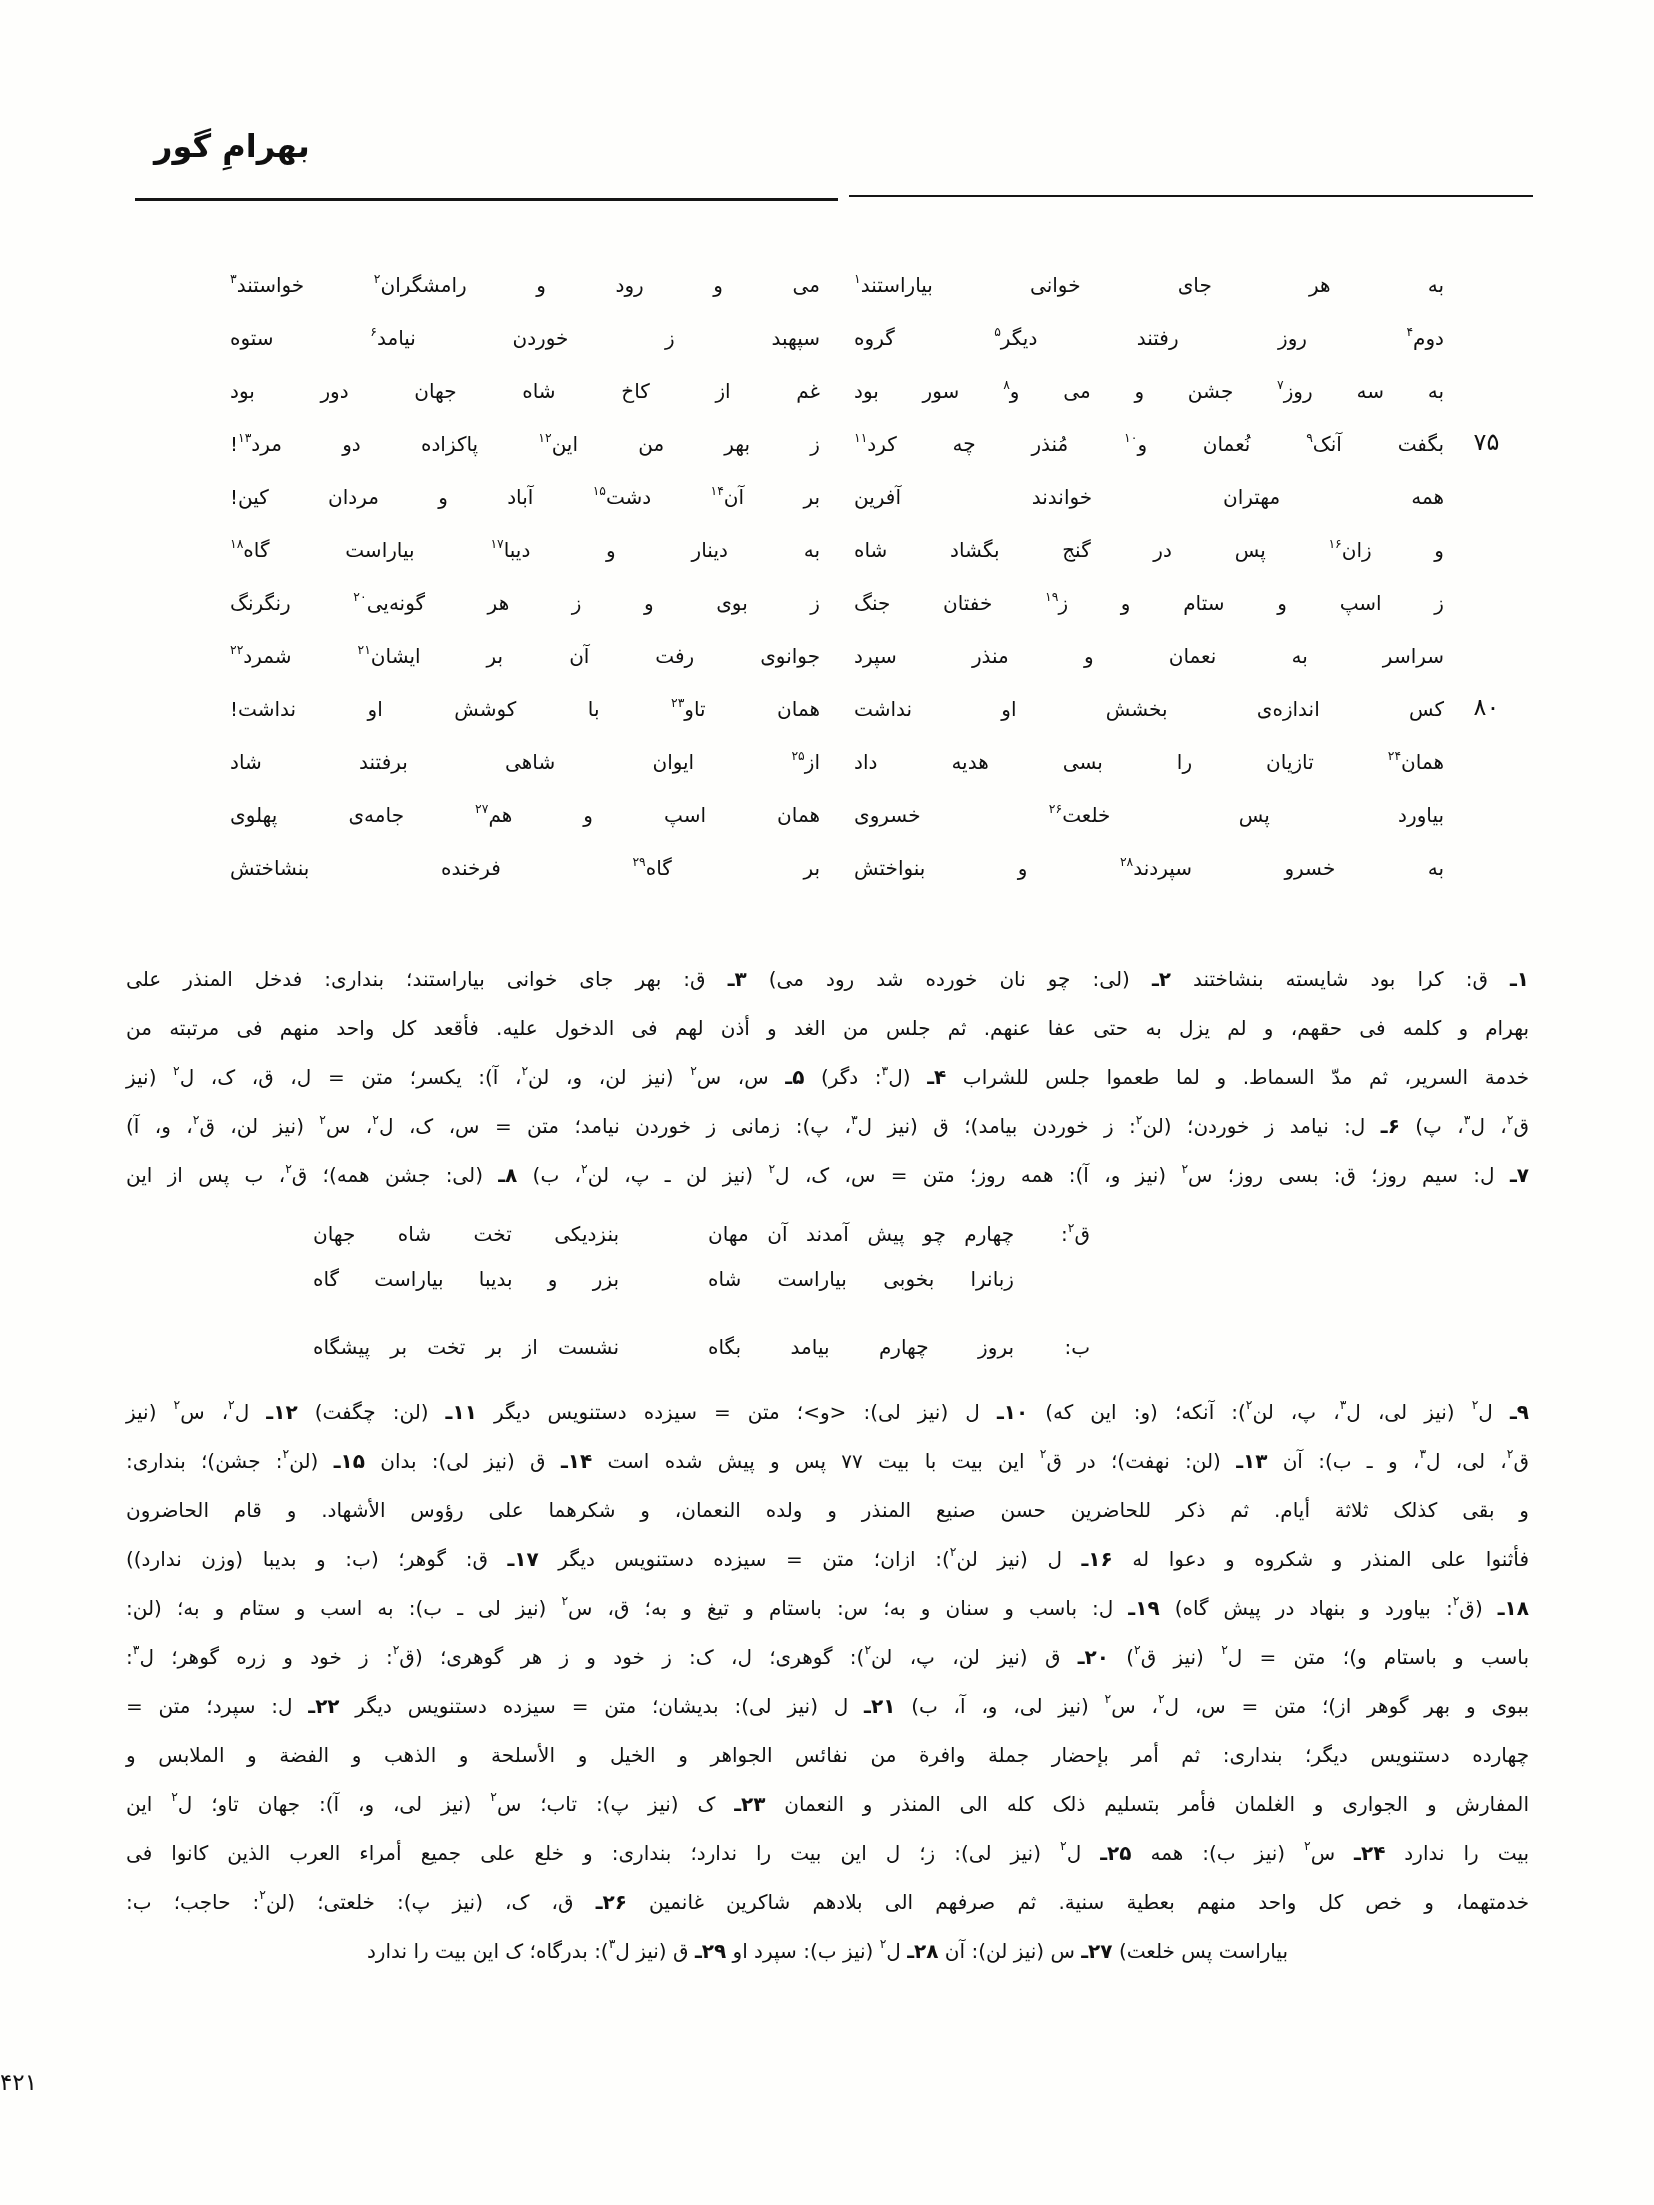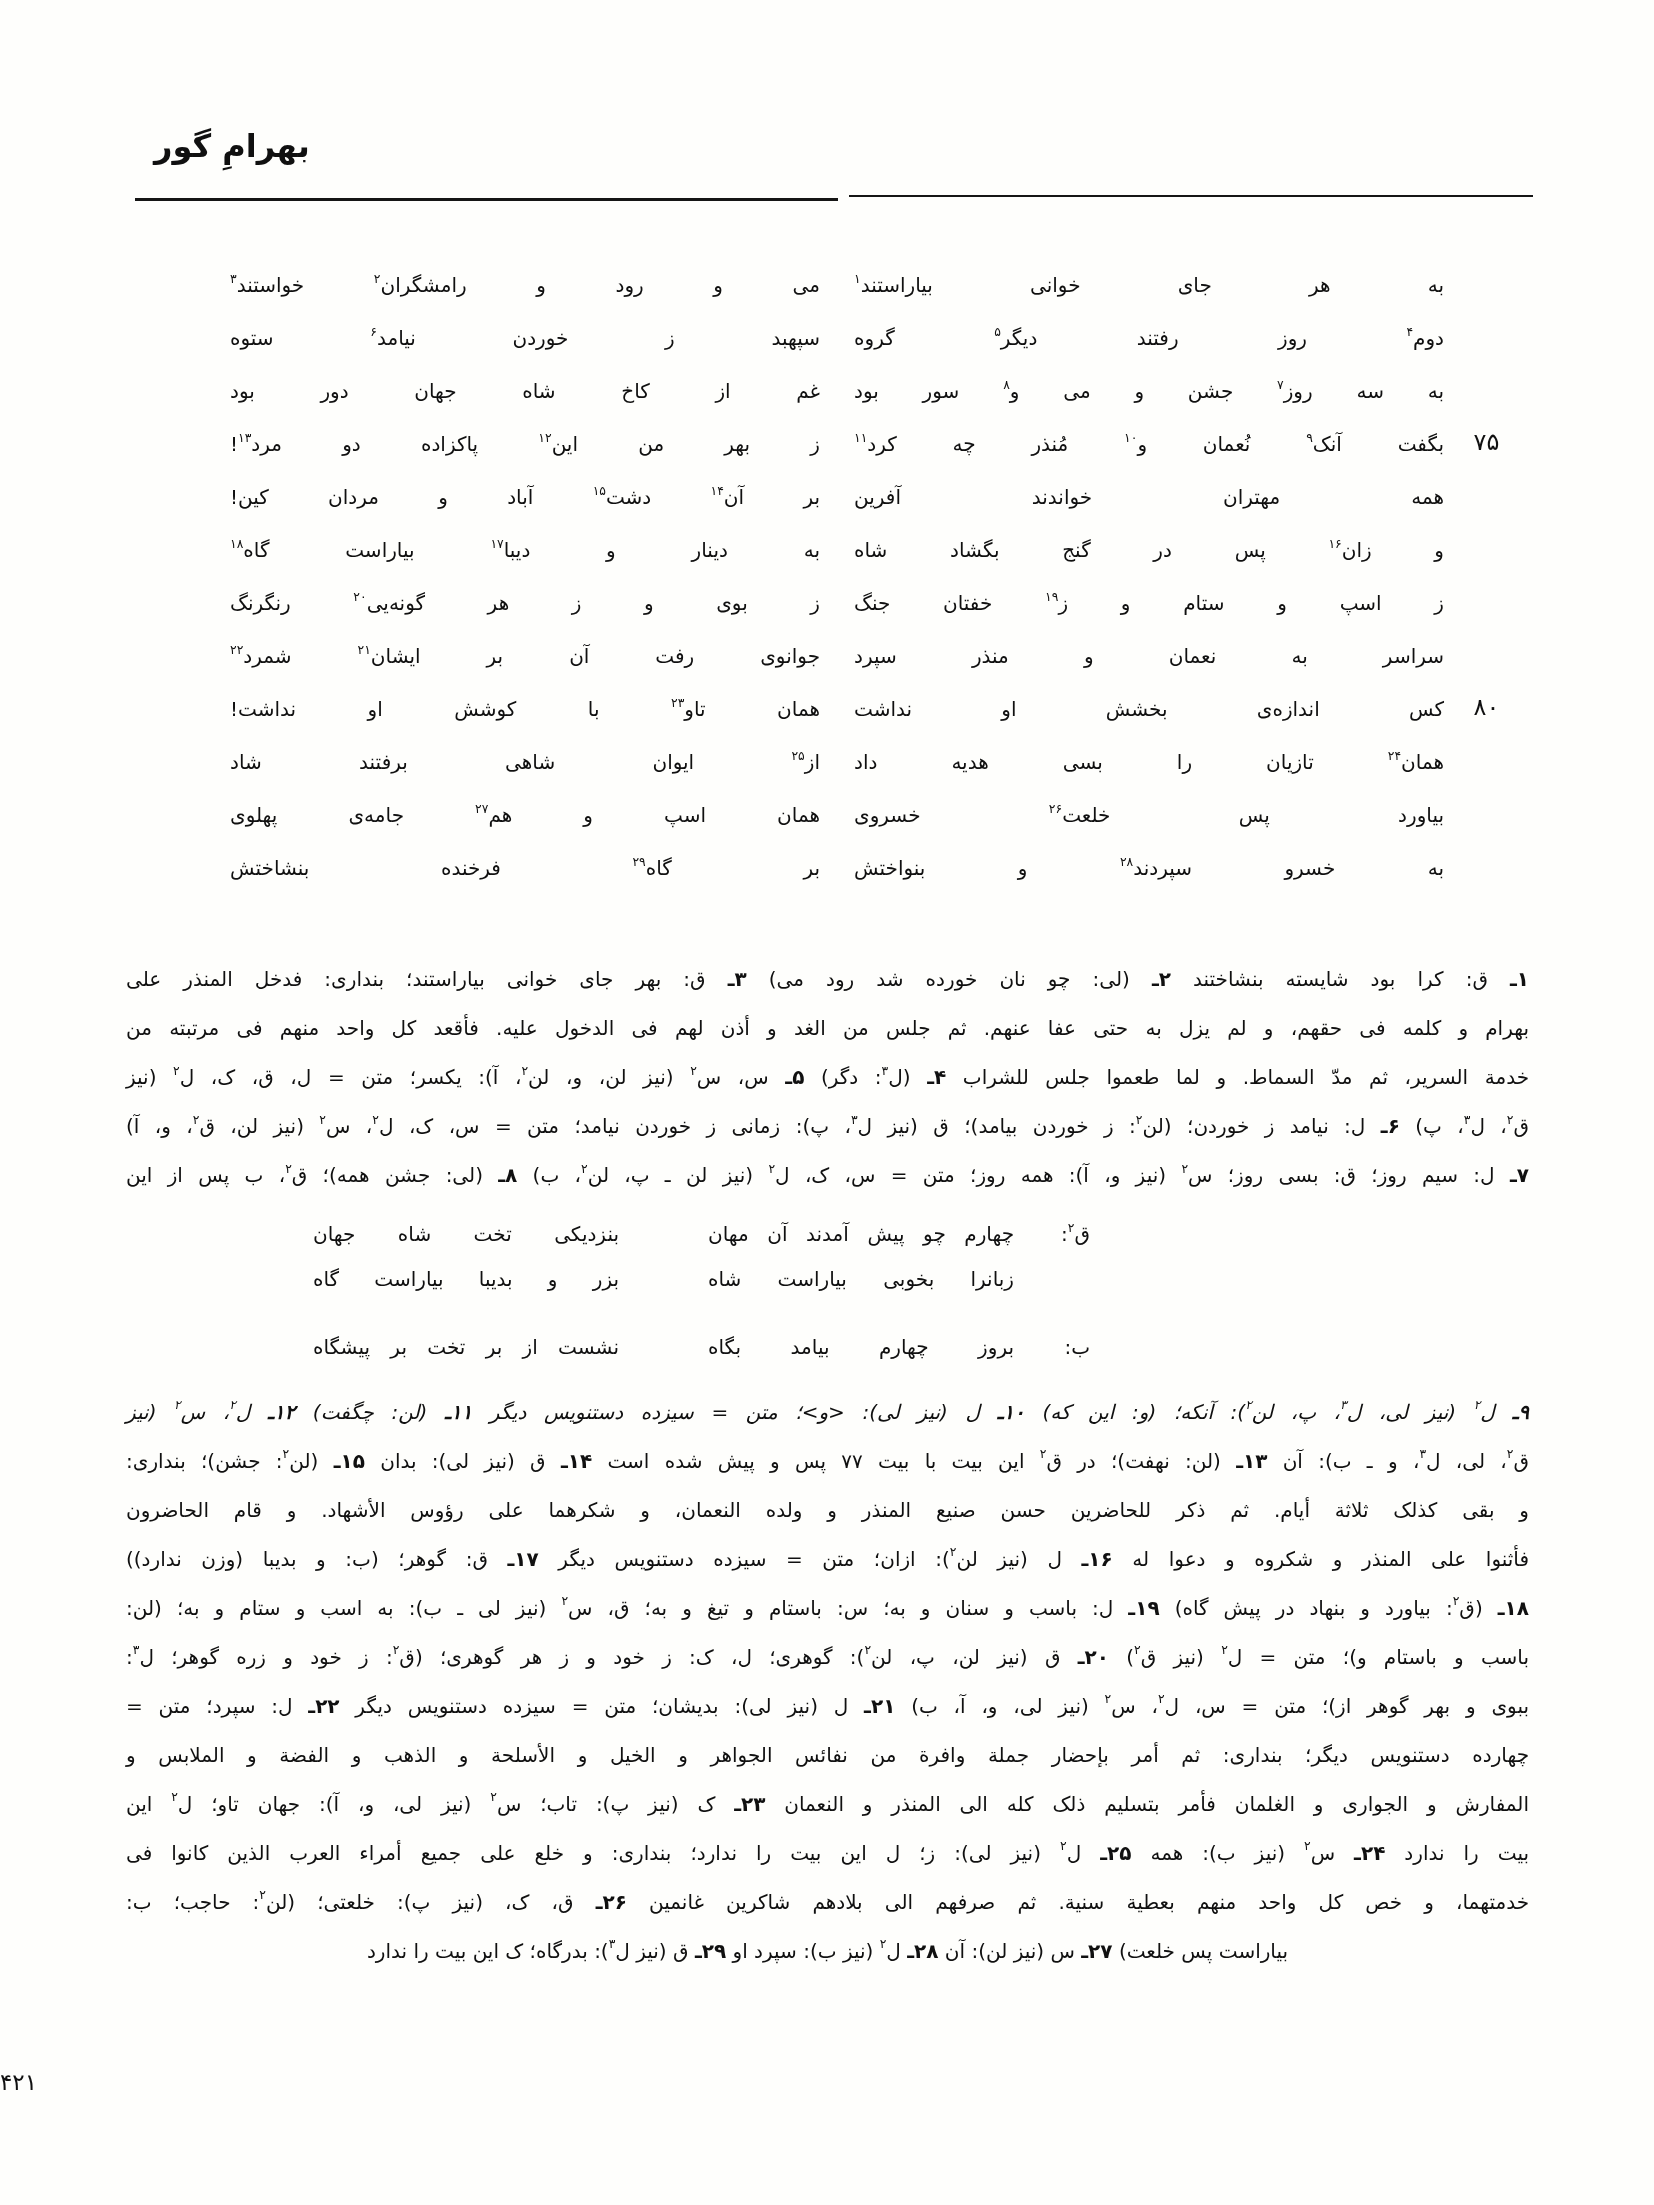--- a/index.html
+++ b/index.html
@@ -41,21 +41,21 @@
   .tail-center { text-align: center; text-align-last: center; -moz-text-align-last: center; }
   .app-line b { font-weight: bold; }
 
   .quote-block { margin: 12px 439px 4px 0; width: 825px; }
   .quote-block.second { margin-top: 23px; }
   .quote-row   { display: flex; align-items: flex-end; line-height: 45px; }
   .quote-label { width: 76px; }
   .quote-hemi  { width: 306px; text-align: justify;
                  text-align-last: justify; -moz-text-align-last: justify; }
   .quote-gap   { width: 89px; }
-  .para2 { margin-top: 17.6px; font-style: italic; }
+  .para2 { margin-top: 17.6px; }
 
   
   .page-number { position: absolute; top: 2069px; left: 0; width: 100%;
                  text-align: left; font-size: 23px; letter-spacing: 4px; }
 </style>
 </head>
 <body>
 
 <div class="page">
 

